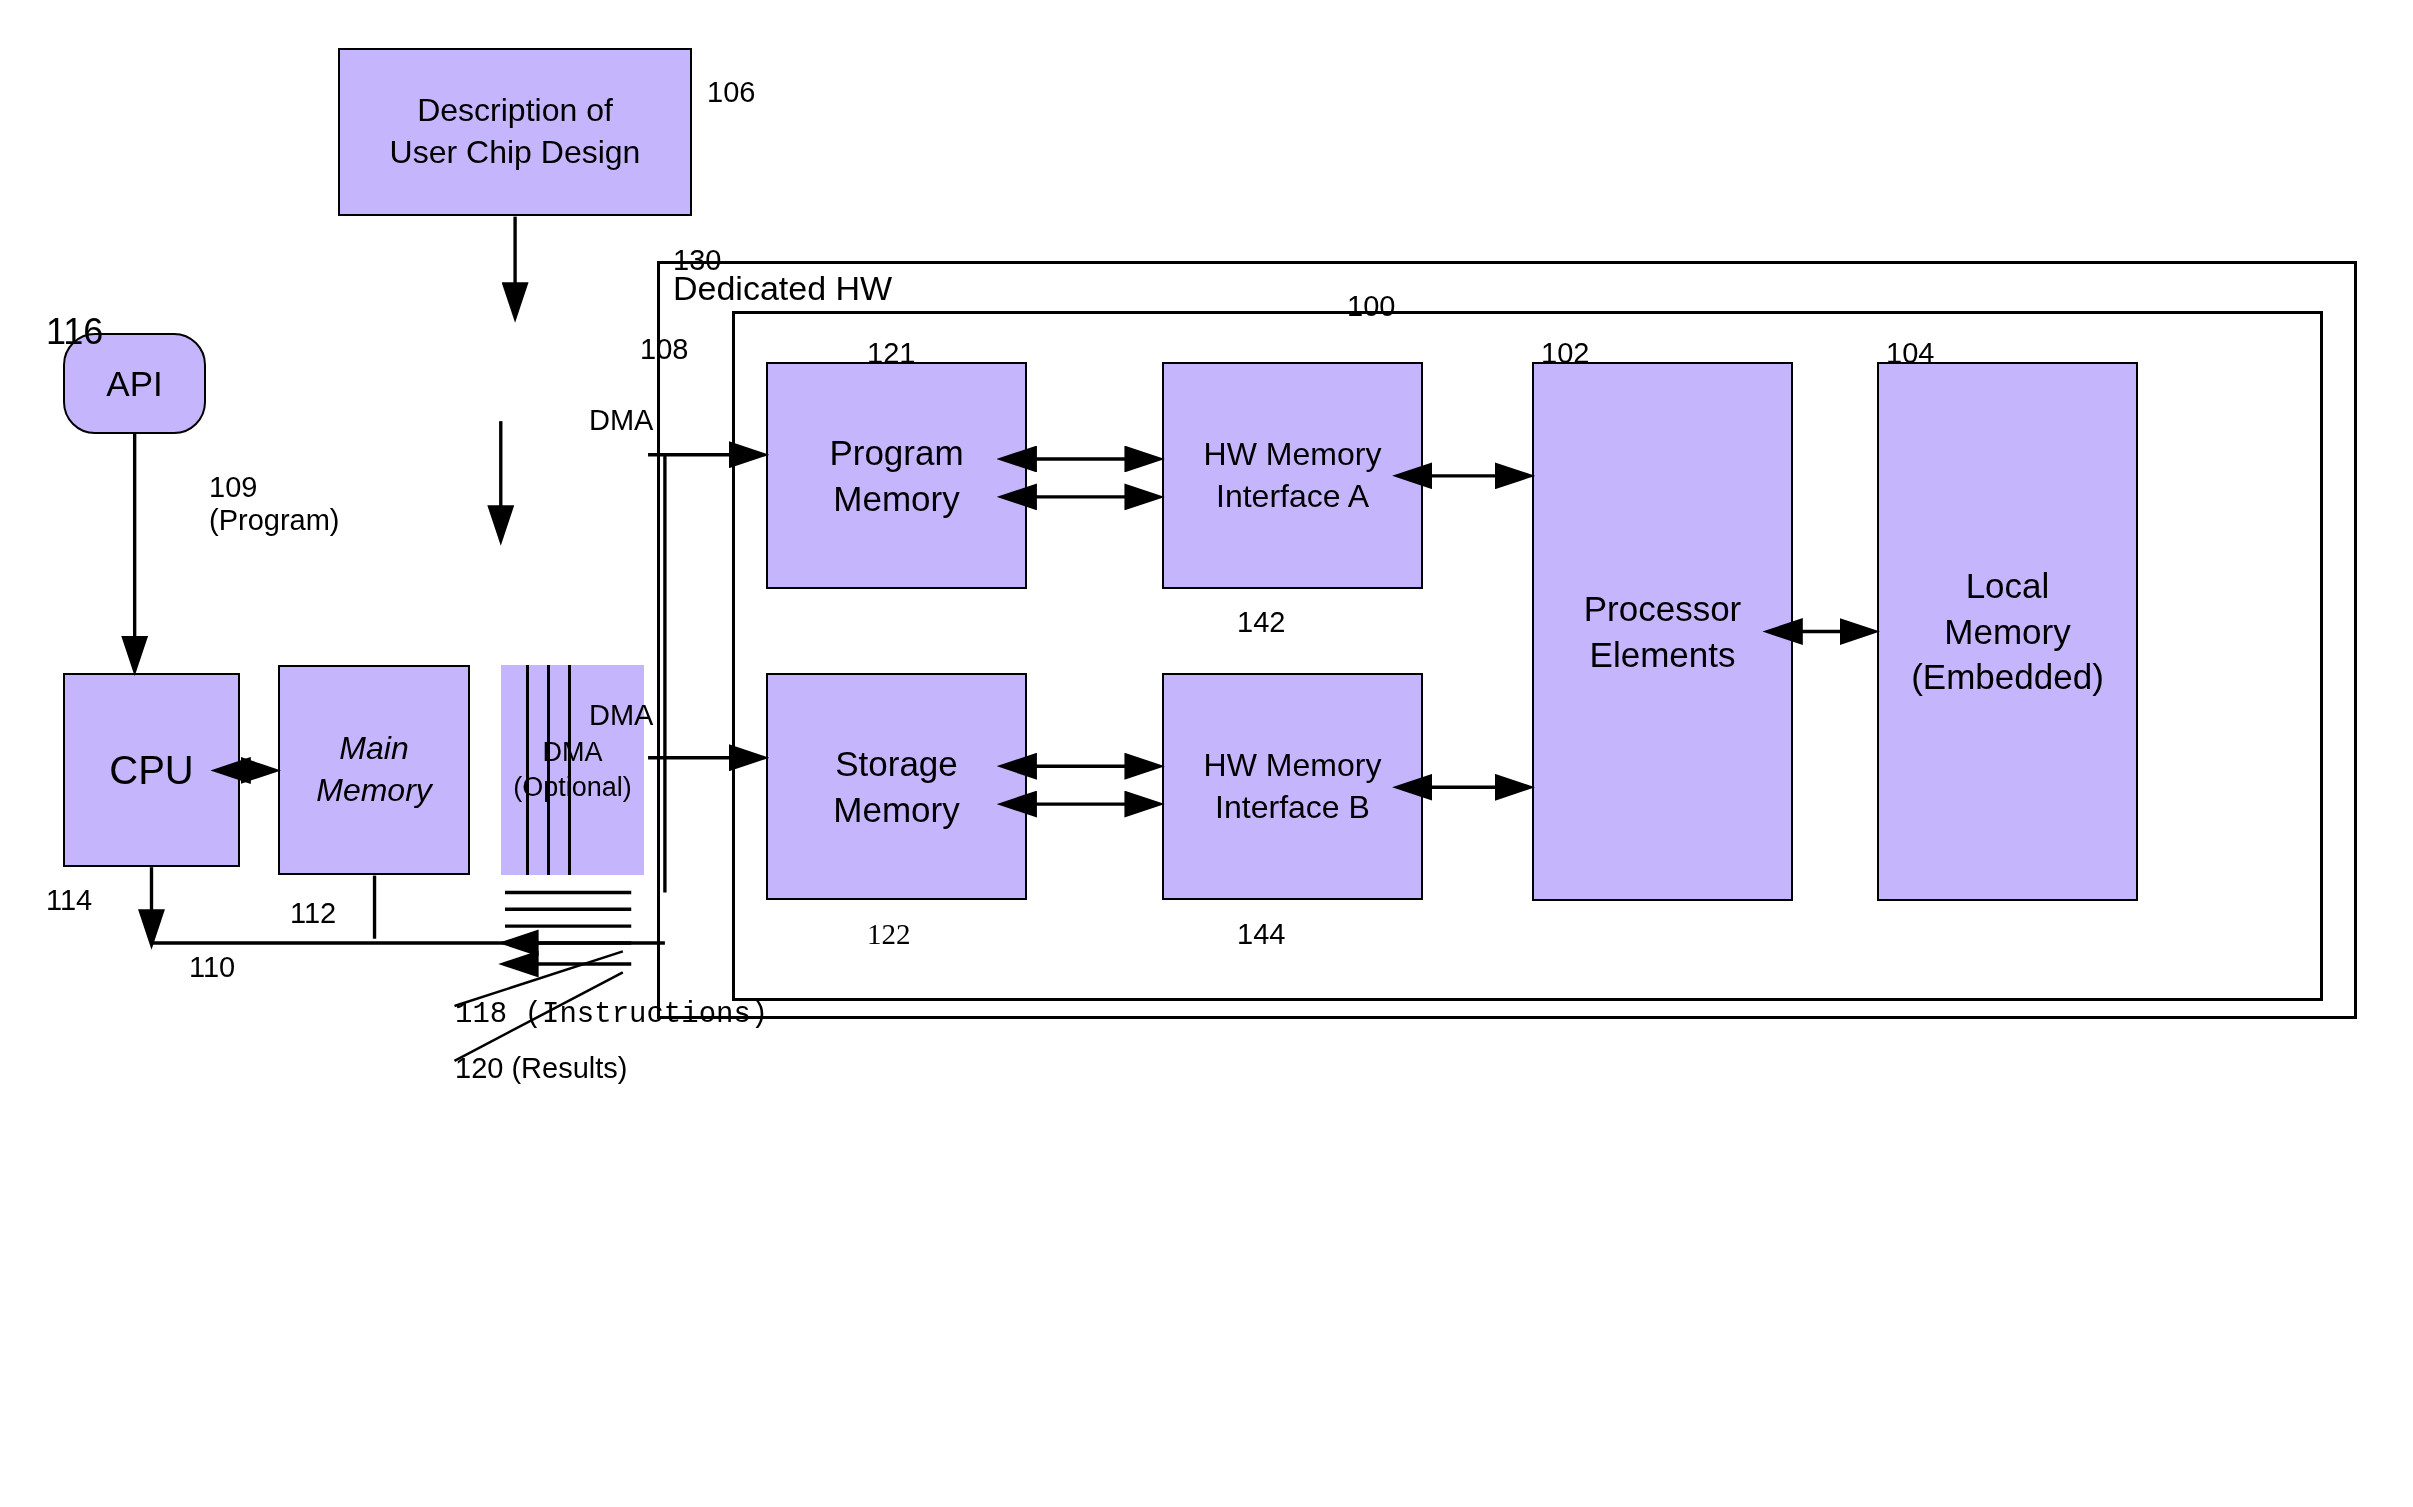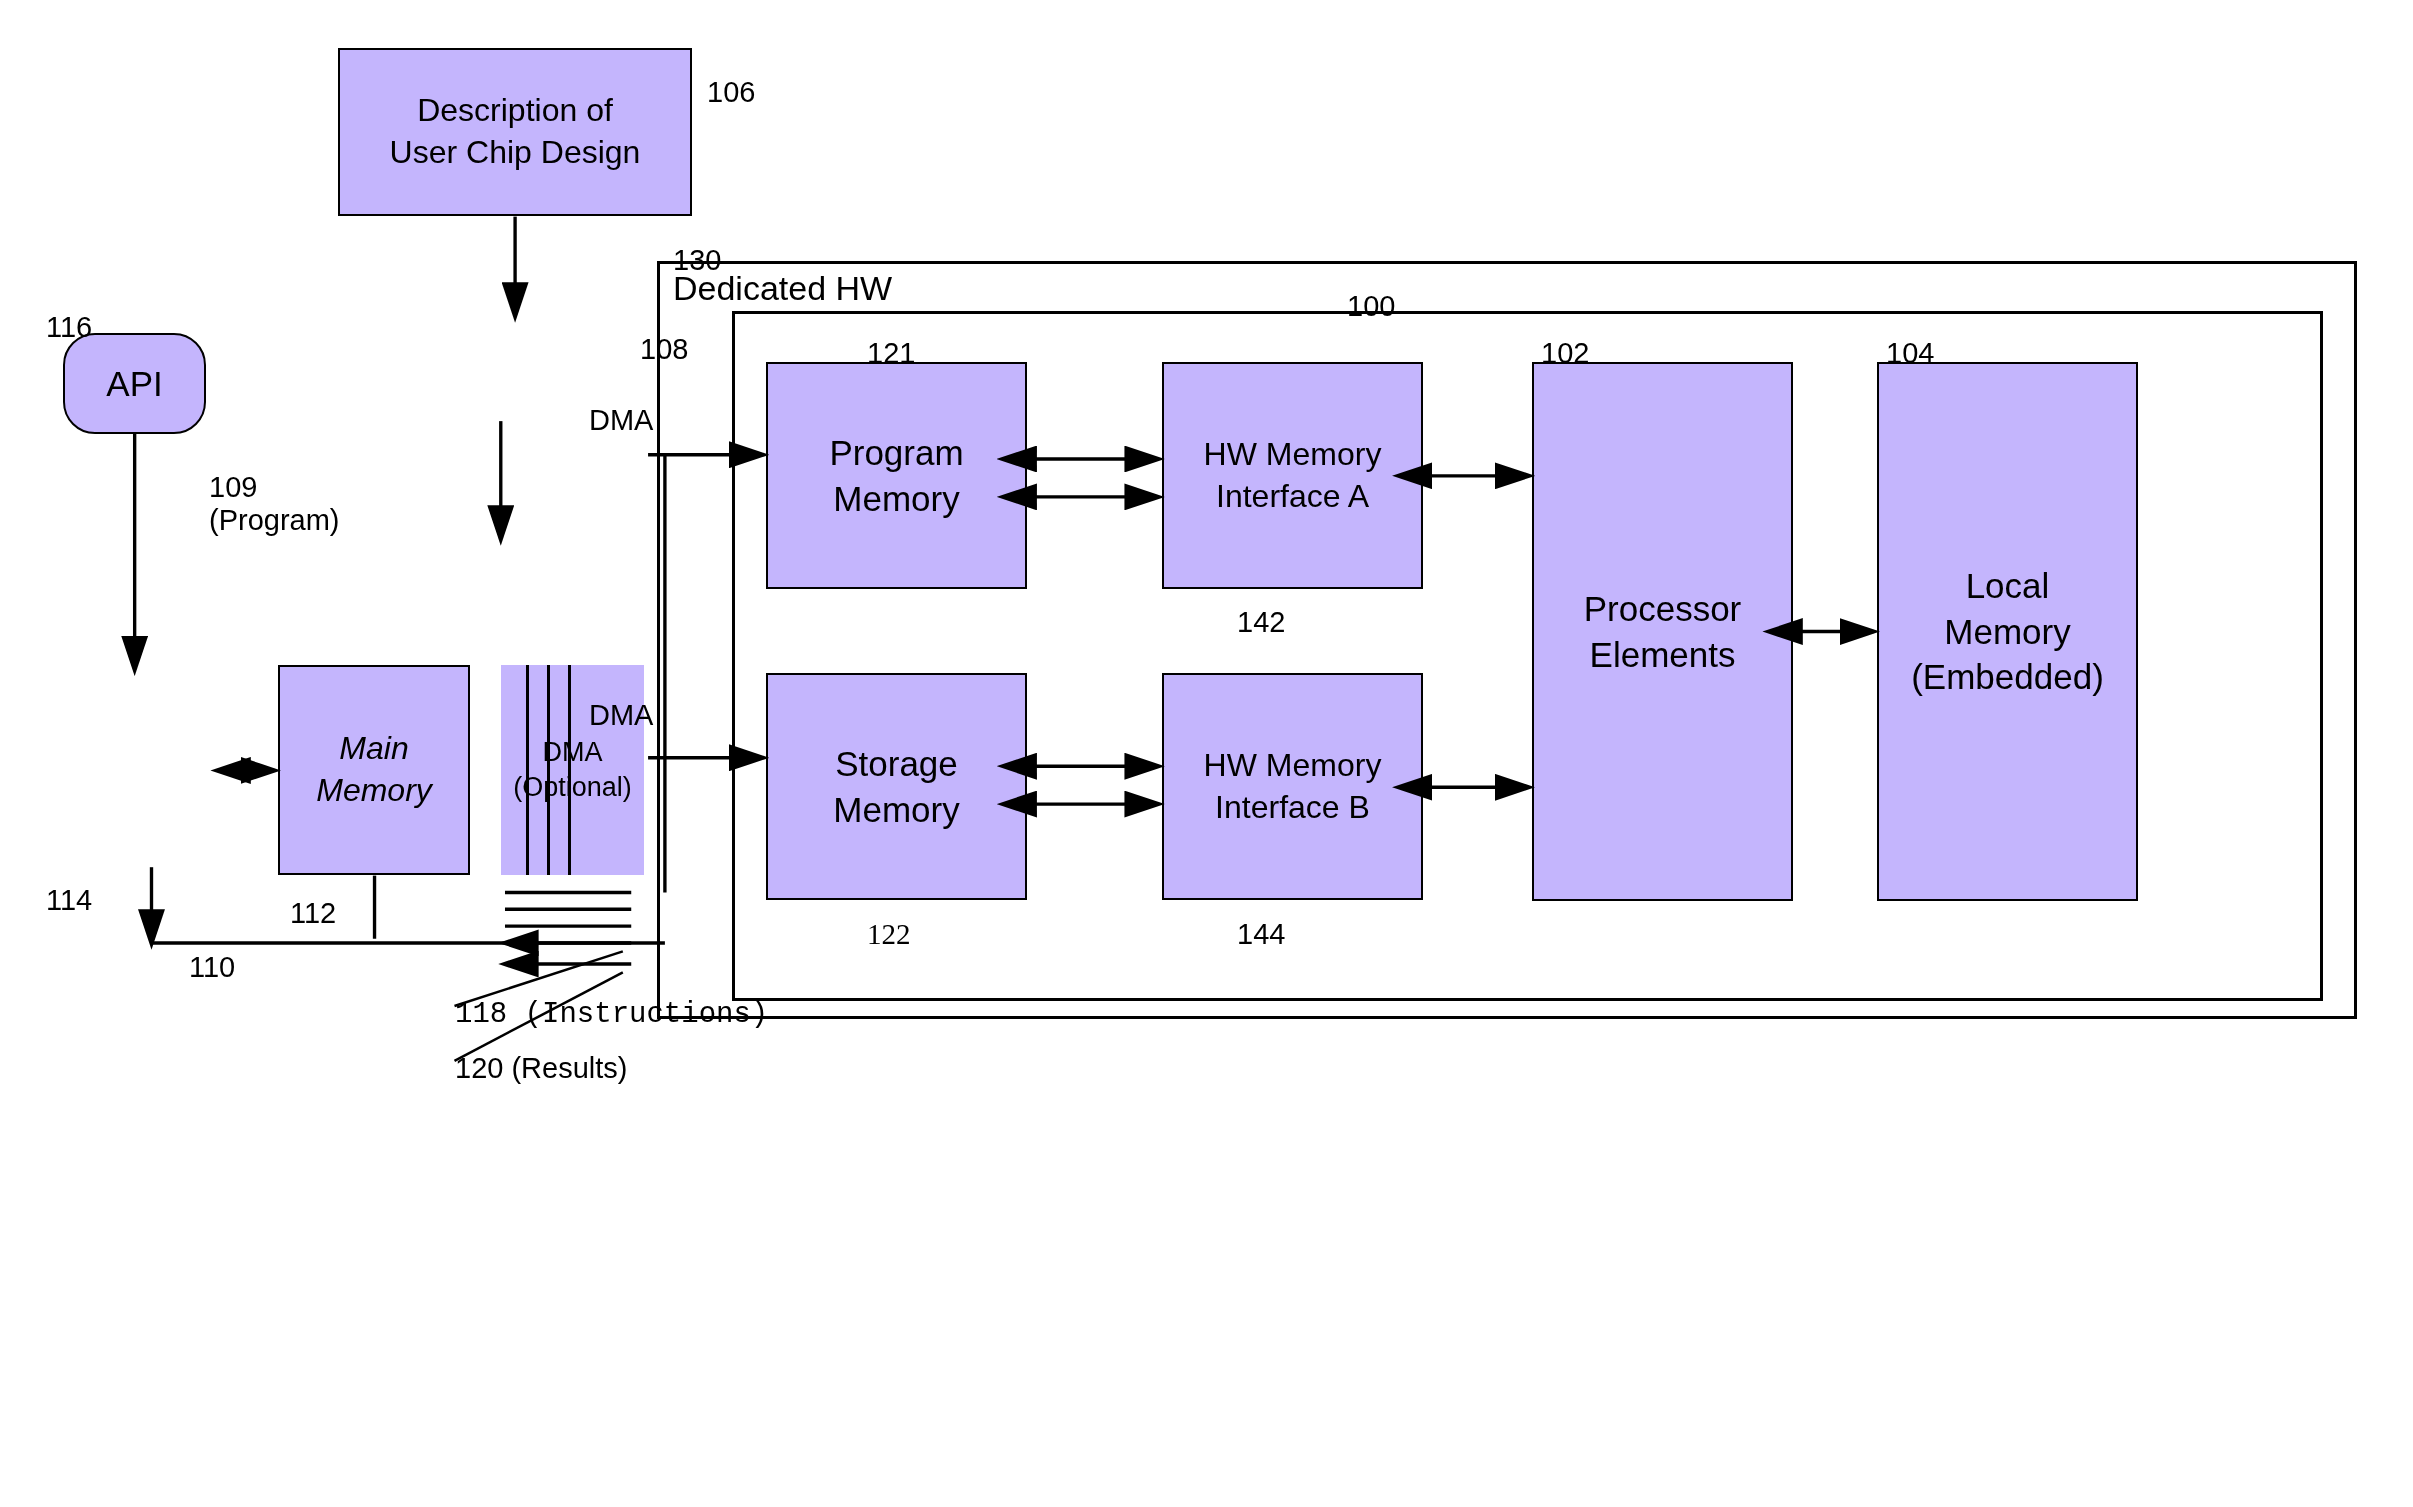--- a/index.html
+++ b/index.html
@@ -63,22 +63,25 @@
 
   <span class="label" style="left:707px; top:76px; font-size:29px;">106</span>
 
 
   <span class="label" style="left:640px; top:333px; font-size:29px;">108</span>
 
   <div class="box" style="left:63px; top:333px; width:143px; height:101px; font-size:35px;border-radius:32px;">
     API
   </div>
 
-  <span class="label" style="left:46px; top:311px; font-size:29px;">116</span>
-
+  <span class="label" style="left:46px; top:311px; font-size:36px;">116</span>
+
+  <div class="box" style="left:63px; top:673px; width:177px; height:194px; font-size:40px;">
+    CPU
+  </div>
 
   <span class="label" style="left:46px; top:884px; font-size:29px;">114</span>
 
   <div class="box" style="left:278px; top:665px; width:192px; height:210px; font-size:32px;font-style:italic;">
     Main<br>Memory
   </div>
 
   <span class="label" style="left:290px; top:897px; font-size:29px;">112</span>
 
   <div class="box" style="left:501px; top:665px; width:143px; height:210px; font-size:29px; border: none; position:absolute;">

